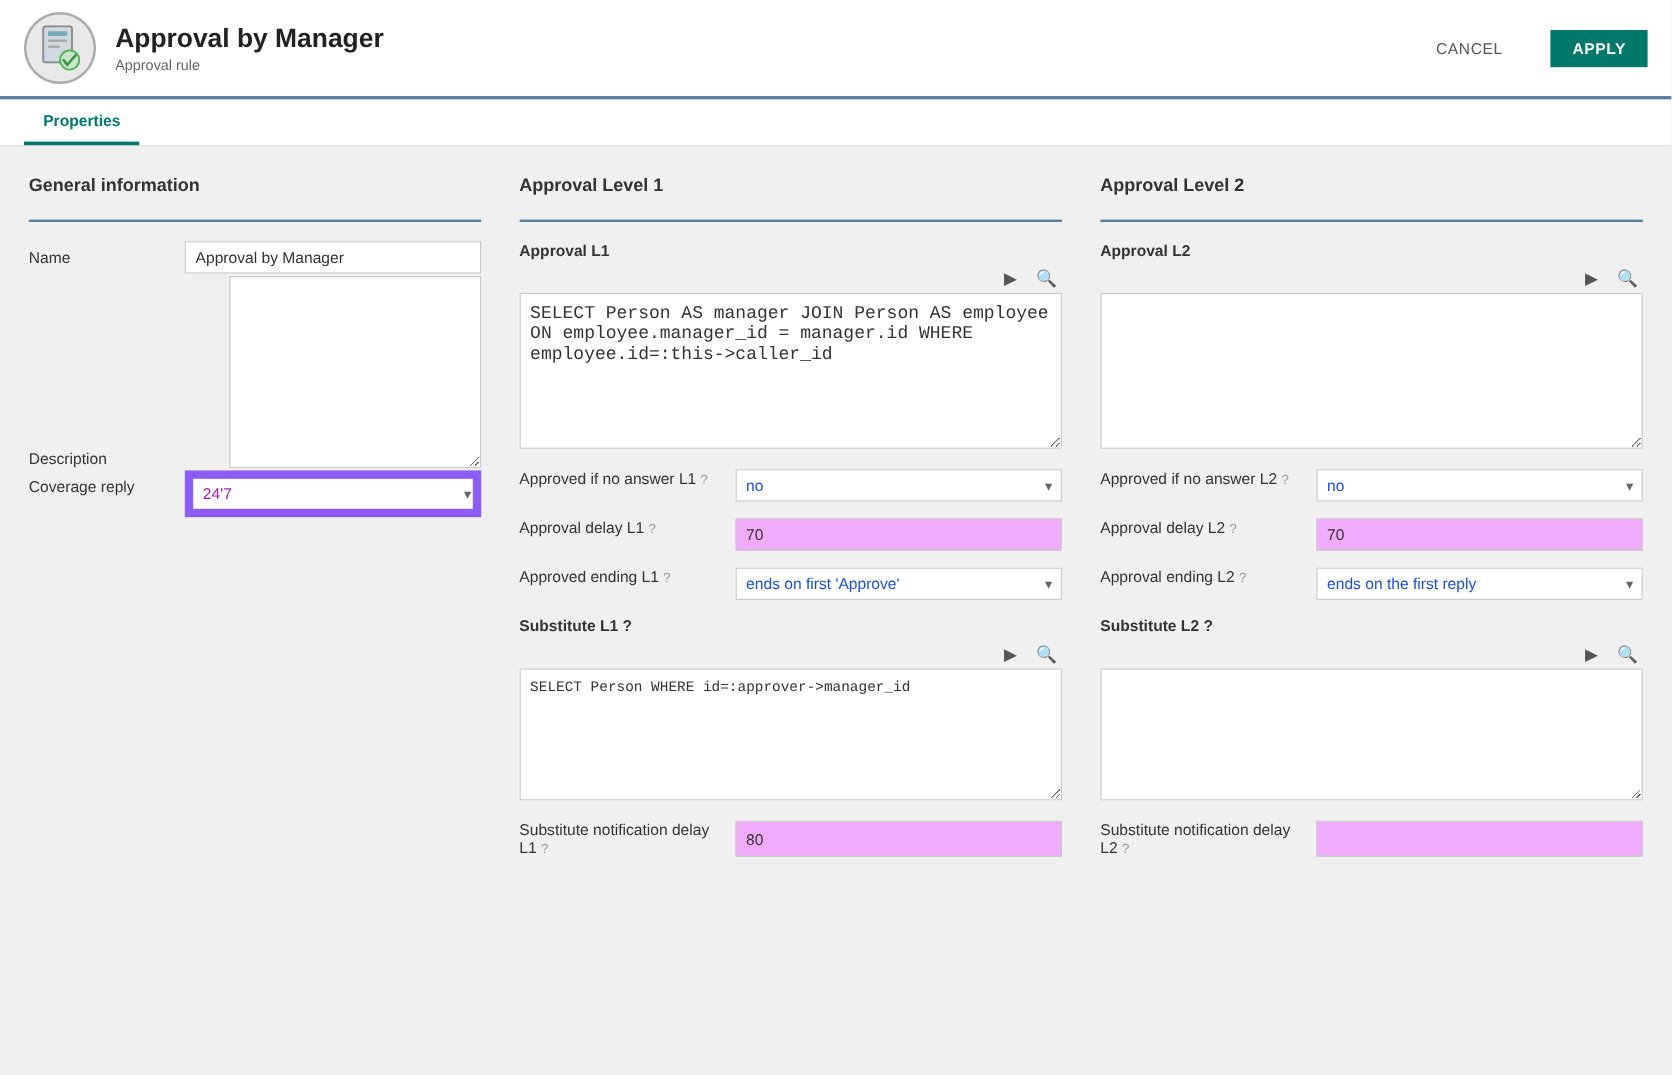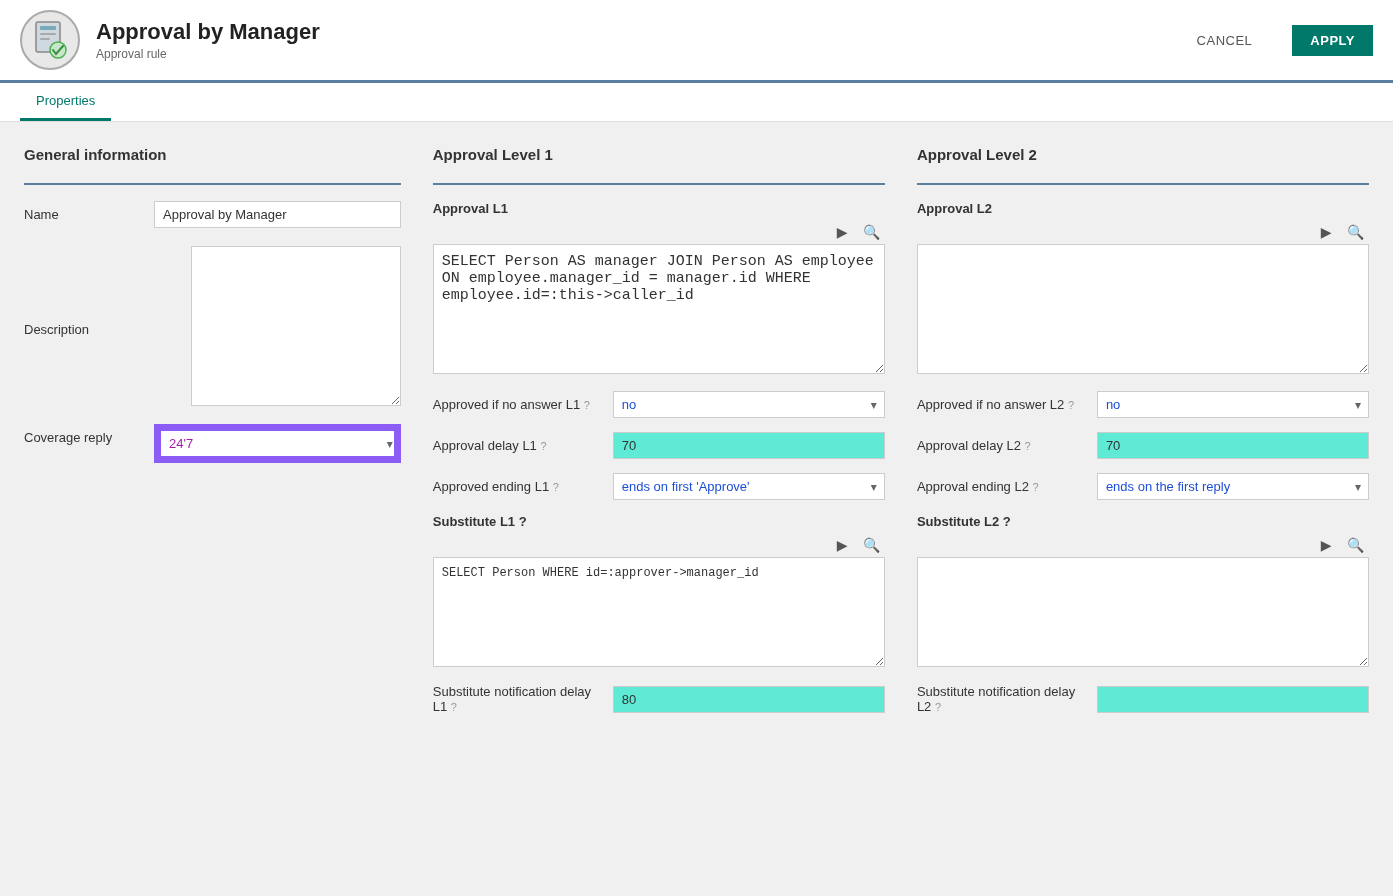--- a/index.html
+++ b/index.html
@@ -80,21 +80,21 @@
     .tab-item {
       padding: 10px 16px;
       cursor: pointer;
       font-size: 13px;
       color: #555;
       border-bottom: 3px solid transparent;
     }
     .tab-item.active {
       color: #00796b;
       border-bottom: 3px solid #00796b;
-      font-weight: normal;
+      font-weight: bold;
     }
 
     .main-content {
       padding: 24px 24px;
       display: flex;
       gap: 32px;
     }
 
     .section {
       flex: 1;
@@ -105,21 +105,21 @@
       font-weight: bold;
       color: #333;
       border-bottom: 2px solid #5a7fa0;
       padding-bottom: 20px;
       margin-bottom: 16px;
     }
 
     .form-row {
       display: flex;
       align-items: flex-start;
-      margin-bottom: 18px;
+      margin-bottom: 2px;
       gap: 10px;
     }
     .form-label {
       width: 120px;
       font-size: 13px;
       color: #333;
       padding-top: 6px;
       flex-shrink: 0;
     }
     .form-control {
@@ -198,40 +198,39 @@
       font-family: 'Courier New', monospace;
       font-size: 15px;
       color: #333;
       background: #fff;
       resize: vertical;
       outline: none;
     }
 
     .field-row {
       display: flex;
-      align-items: center;
       margin-bottom: 14px;
       gap: 10px;
     }
     .field-label {
       font-size: 13px;
       color: #333;
       flex: 0 0 170px;
     }
     .field-label .tooltip-mark {
       color: #999;
       font-size: 11px;
     }
     .field-input {
       flex: 1;
       border: 1px solid #ccc;
       padding: 5px 8px;
       font-size: 13px;
       color: #333;
-      background: #5eead4;
+      background: #f0abfc;
       outline: none;
     }
     .field-select-wrapper {
       flex: 1;
       position: relative;
     }
     .field-select-wrapper select {
       width: 100%;
       border: 1px solid #ccc;
       padding: 5px 28px 5px 8px;
@@ -289,21 +288,21 @@
 <div class="main-content">
 
   <div class="section">
     <div class="section-title">General information</div>
 
     <div class="form-row">
       <div class="form-label">Name</div>
       <input class="form-control" type="text" value="Approval by Manager" style="">
     </div>
 
-    <div class="form-row" style="align-items:center;gap:47px;">
+    <div class="form-row" style="align-items:flex-end;gap:47px;">
       <div class="form-label">Description</div>
       <textarea class="form-control" style="height: 160px;"></textarea>
     </div>
 
     <div class="form-row">
       <div class="form-label">Coverage reply</div>
       <div class="select-wrapper">
         <select>
           <option>24'7</option>
           <option>8'5</option>

